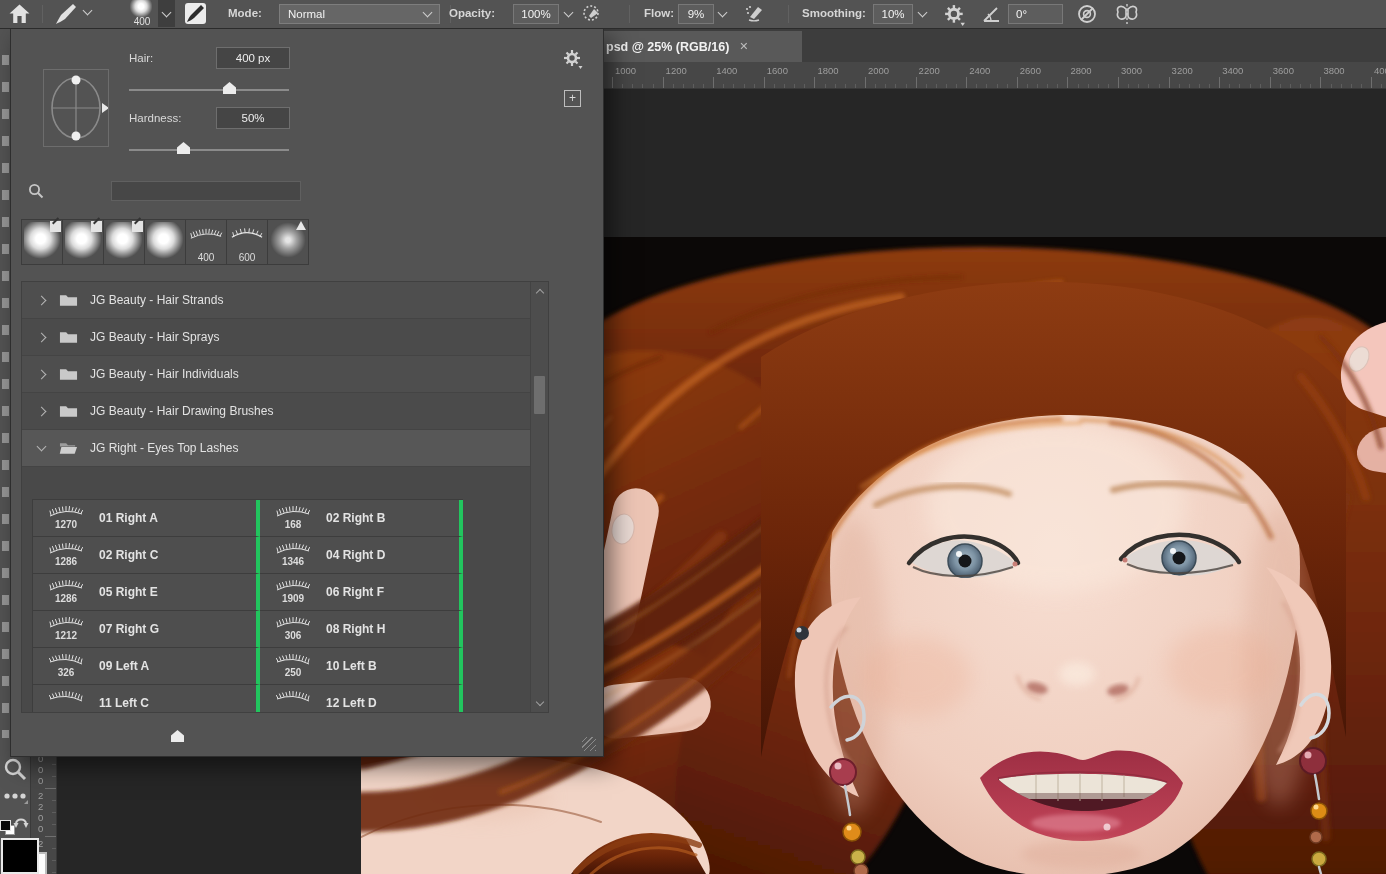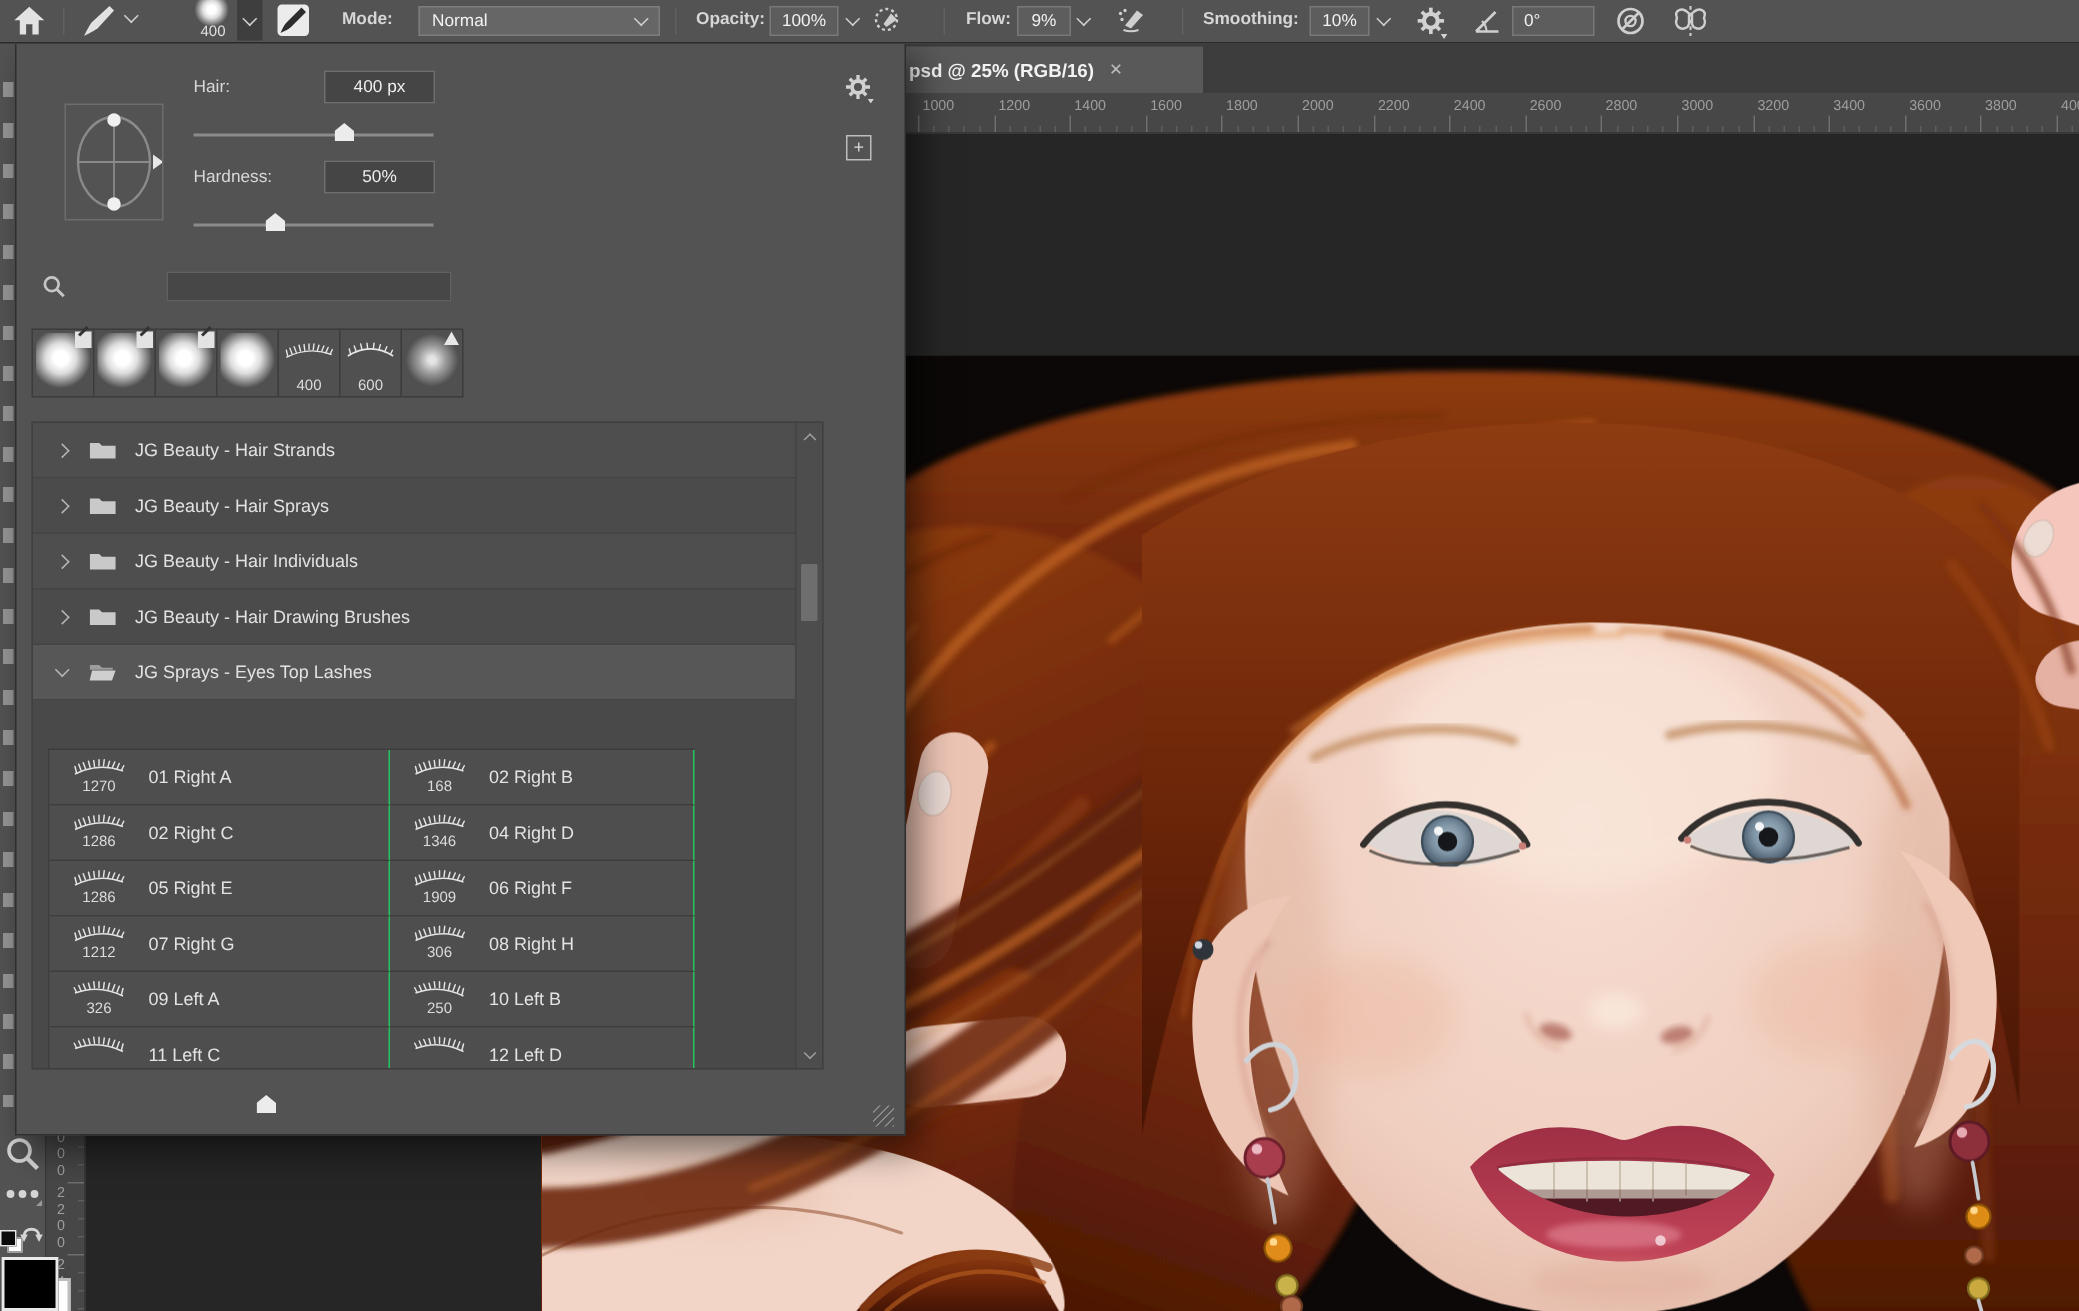--- a/index.html
+++ b/index.html
@@ -91,22 +91,22 @@
   .folder-row:nth-child(odd){background:#4e4e4e;}
   .folder-row.open{background:#575757;}
   .folder-row .chev{margin-left:16px;border-color:#b5b5b5;}
   .folder-ic{margin-left:14px;}
   .folder-ic .openP{display:none;}
   .folder-row.open .closedP{display:none;}
   .folder-row.open .openP{display:block;}
   .flabel{margin-left:12px;font-size:12px;color:#e2e2e2;white-space:nowrap;}
   #brush-grid{position:absolute;left:10px;top:217px;width:431px;display:flex;flex-wrap:wrap;
               border-top:1px solid #3d3d3d;border-left:1px solid #3d3d3d;box-sizing:border-box;}
-  .bcell{height:37px;background:#4e4e4e;border-right:1px solid #22c55e;border-bottom:1px solid #3d3d3d;
-         box-sizing:border-box;position:relative;}
+  .bcell{height:37px;background:#4e4e4e;border-right:4px solid #22c55e;border-bottom:1px solid #3d3d3d;
+         box-sizing:border-box;position:relative;font-weight:bold;}
   .bcell:nth-child(odd){width:227px;}
   .bcell:nth-child(even){width:203px;}
   .bthumb{position:absolute;left:10px;top:3px;width:46px;text-align:center;}
   .bsize{position:absolute;left:10px;top:19px;width:46px;text-align:center;font-size:10px;color:#dcdcdc;}
   .blabel{position:absolute;left:66px;top:0;line-height:36px;font-size:12px;color:#e3e3e3;white-space:nowrap;}
   .lash-svg{display:inline-block;}
   .lash-svg.flip{transform:scaleX(-1);}
   #list-scrollbar{position:absolute;right:0;top:0;width:17px;height:430px;background:#4d4d4d;
                   border-left:1px solid #434343;}
   #list-scrollbar .sb-up,#list-scrollbar .sb-down{position:absolute;left:0;width:100%;height:14px;
@@ -490,21 +490,21 @@
       <svg width="21" height="21" viewBox="0 0 21 21">
         <path d="M16 2 L19 5 L9 15 C7 17 4 18 2 19 C3 17 4 14 6 12 Z" fill="#2d2d2d"></path>
       </svg>
     </div>
     <span class="lbl" style="left:228px">Mode:</span>
     <div class="valbox" style="left:279px;width:151px;background:#666;border-color:#7d7d7d;text-align:left;padding-left:8px;">
       <span>Normal</span>
       <span class="chev down" style="position:absolute;right:8px;top:7px;"></span>
     </div>
     <div class="osep" style="left:450px"></div>
-    <span class="lbl" style="left:464px">Opacity:</span>
+    <span class="lbl" style="left:449px">Opacity:</span>
     <div class="valbox" style="left:513px;width:44px">100%</div>
     <span class="chevbtn" style="left:560px">
         <span class="chev down"></span>
       </span>
     <svg class="icon-btn" style="left:582px;top:4px" width="20" height="20" viewBox="0 0 20 20">
       <circle cx="9" cy="9" r="7" fill="none" stroke="#cfcfcf" stroke-width="1.6" stroke-dasharray="2 2"></circle>
       <path d="M12 5 L16 9 L9 14 L7 12 Z" fill="#cfcfcf"></path>
     </svg>
     <div class="osep" style="left:629px"></div>
     <span class="lbl" style="left:644px">Flow:</span>
@@ -690,21 +690,21 @@
 
   <div class="folder-row open">
     <span class="chev down"></span>
     <svg class="folder-ic" width="19" height="14" viewBox="0 0 20 14">
       <path class="closedP" d="M1 2 H7.5 L9.5 4 H19 V13 H1 Z" fill="#c9c9c9"></path>
       <g class="openP">
                 <path d="M1 2 H7.5 L9.5 4 H17 V5.5 H1 Z" fill="#9d9d9d"></path>
                 <path d="M2.5 6 H19 L16.5 13 H0.8 Z" fill="#cfcfcf"></path>
               </g>
     </svg>
-    <span class="flabel">JG Sprays - Eyes Top Lashes</span>
+    <span class="flabel">JG Right - Eyes Top Lashes</span>
   </div>
 </div>
       <div id="brush-grid">
   <div class="bcell">
     <span class="bthumb">
       <svg class="lash-svg" width="36" height="16" viewBox="0 0 36 16">
         <path d="M2 13 Q18 5 34 11" fill="none" stroke="#e3e3e3" stroke-width="1"></path>
         <path d="M3 12 L2 8 M6 10.5 L4.5 6.5 M9 9.5 L7.5 5.5 M12 8.5 L11 4.5 M15 8 L14.5 4 M18 7.5 L18 3.5 M21 7.5 L21.5 3.5 M24 8 L25 4.5 M27 8.5 L28.5 5 M30 9.5 L31.5 6 M33 10.5 L34.5 7.5" stroke="#e3e3e3" stroke-width="1" stroke-linecap="round"></path>
       </svg>
     </span>

